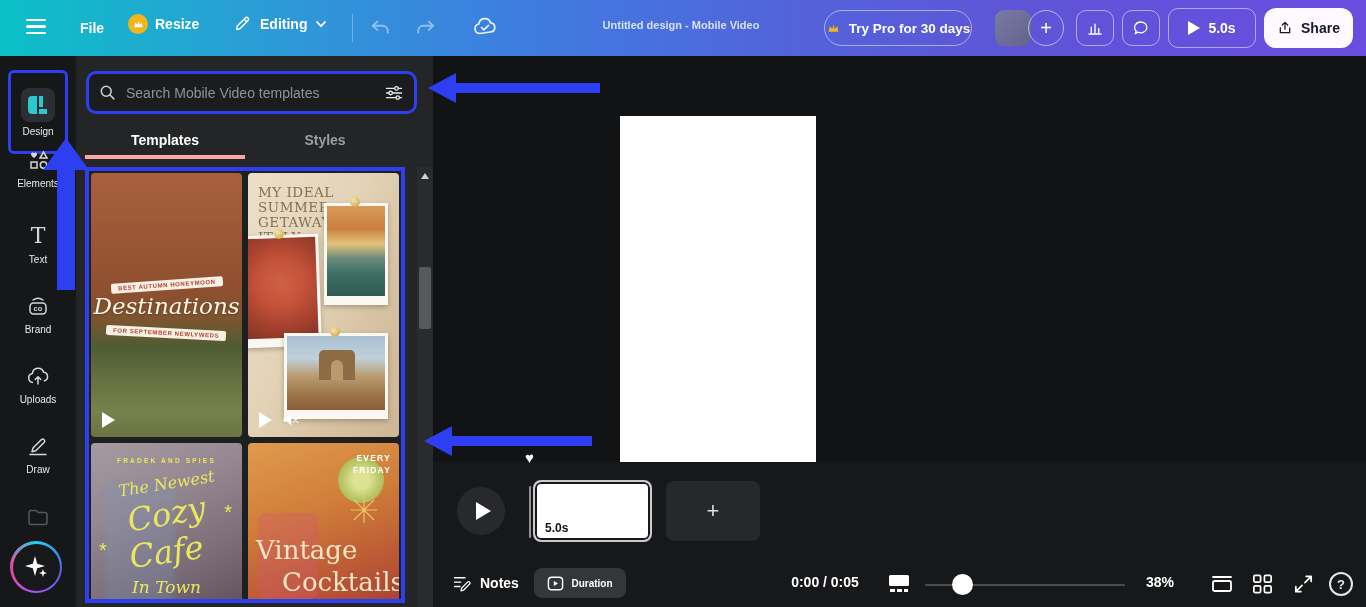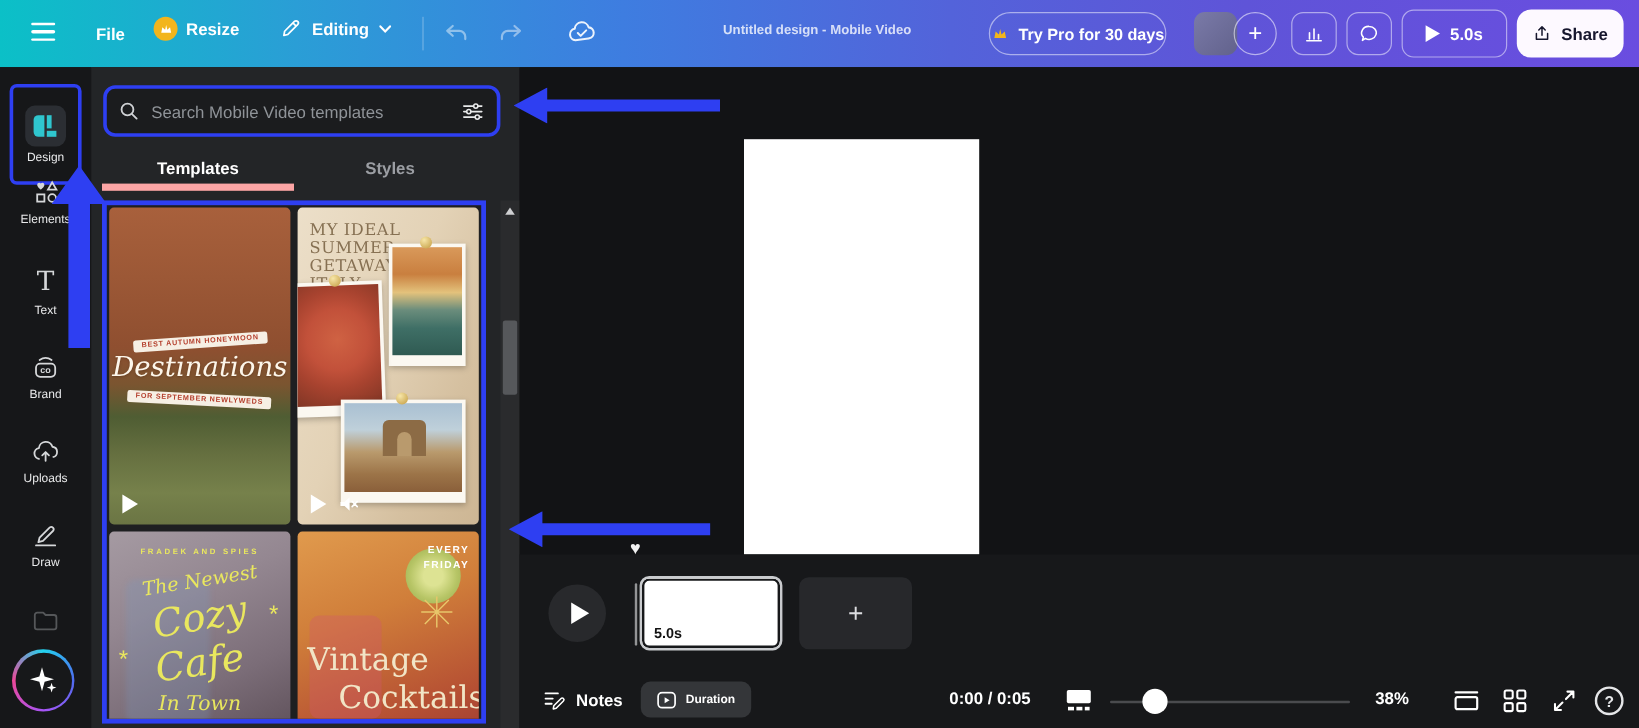--- a/index.html
+++ b/index.html
@@ -32,21 +32,21 @@
     background:conic-gradient(#22d3ee,#4f6cf0,#a855f7,#ec4899,#22d3ee);}
   .magic-inner{width:100%;height:100%;border-radius:50%;background:#17181a;display:flex;align-items:center;justify-content:center;}
 
   
   .panel{position:absolute;left:76px;top:56px;width:357px;height:551px;background:#232527;}
   .search-hl{position:absolute;left:10px;top:15px;width:331px;height:43px;border:3px solid #2e3ff2;border-radius:10px;background:#1b1c1e;display:flex;align-items:center;padding:0 10px;gap:8px;}
   .search-input{flex:1;background:transparent;border:none;outline:none;color:#e8e9ea;font-size:14px;}
   .search-input::placeholder{color:#8f9398;}
   .tabs{position:absolute;left:9px;top:70px;width:320px;height:33px;display:flex;}
   .tab{flex:1;text-align:center;font-size:14px;line-height:28px;color:#9b9ea3;font-weight:700;}
-  .tab.active{color:#fff;border-bottom:6px solid #fca5a5;}
+  .tab.active{color:#fff;border-bottom:4px solid #fca5a5;}
   .grid-box{position:absolute;left:9px;top:111px;width:320px;height:436px;border:4px solid #2e3ff2;background:#1e1f21;overflow:hidden;}
   .grid{display:grid;grid-template-columns:1fr 1fr;gap:6px;padding:2px;}
   .tpl-card{position:relative;height:264px;border-radius:4px;overflow:hidden;}
   .tpl-play{position:absolute;left:11px;bottom:9px;width:0;height:0;border-left:13px solid #fff;border-top:8px solid transparent;border-bottom:8px solid transparent;}
   .ribbon{display:inline-block;background:#f6efe4;color:#b5402e;font-size:6px;font-weight:700;letter-spacing:.6px;padding:2px 7px;border-radius:2px;white-space:nowrap;}
   .serif{font-family:"DejaVu Serif",serif;}
   .polaroid{position:absolute;background:#fbf8f1;padding:3px 3px 9px 3px;box-shadow:0 2px 5px rgba(0,0,0,.25);}
   .pin{position:absolute;width:10px;height:10px;border-radius:50%;background:radial-gradient(circle at 35% 30%,#f7e6a8,#c29b3f);}
   .scrollbar{position:absolute;left:341px;top:111px;width:16px;height:440px;background:#2a2b2d;}
   .sb-thumb{position:absolute;left:2px;top:100px;width:12px;height:62px;background:#56585b;border-radius:2px;}

